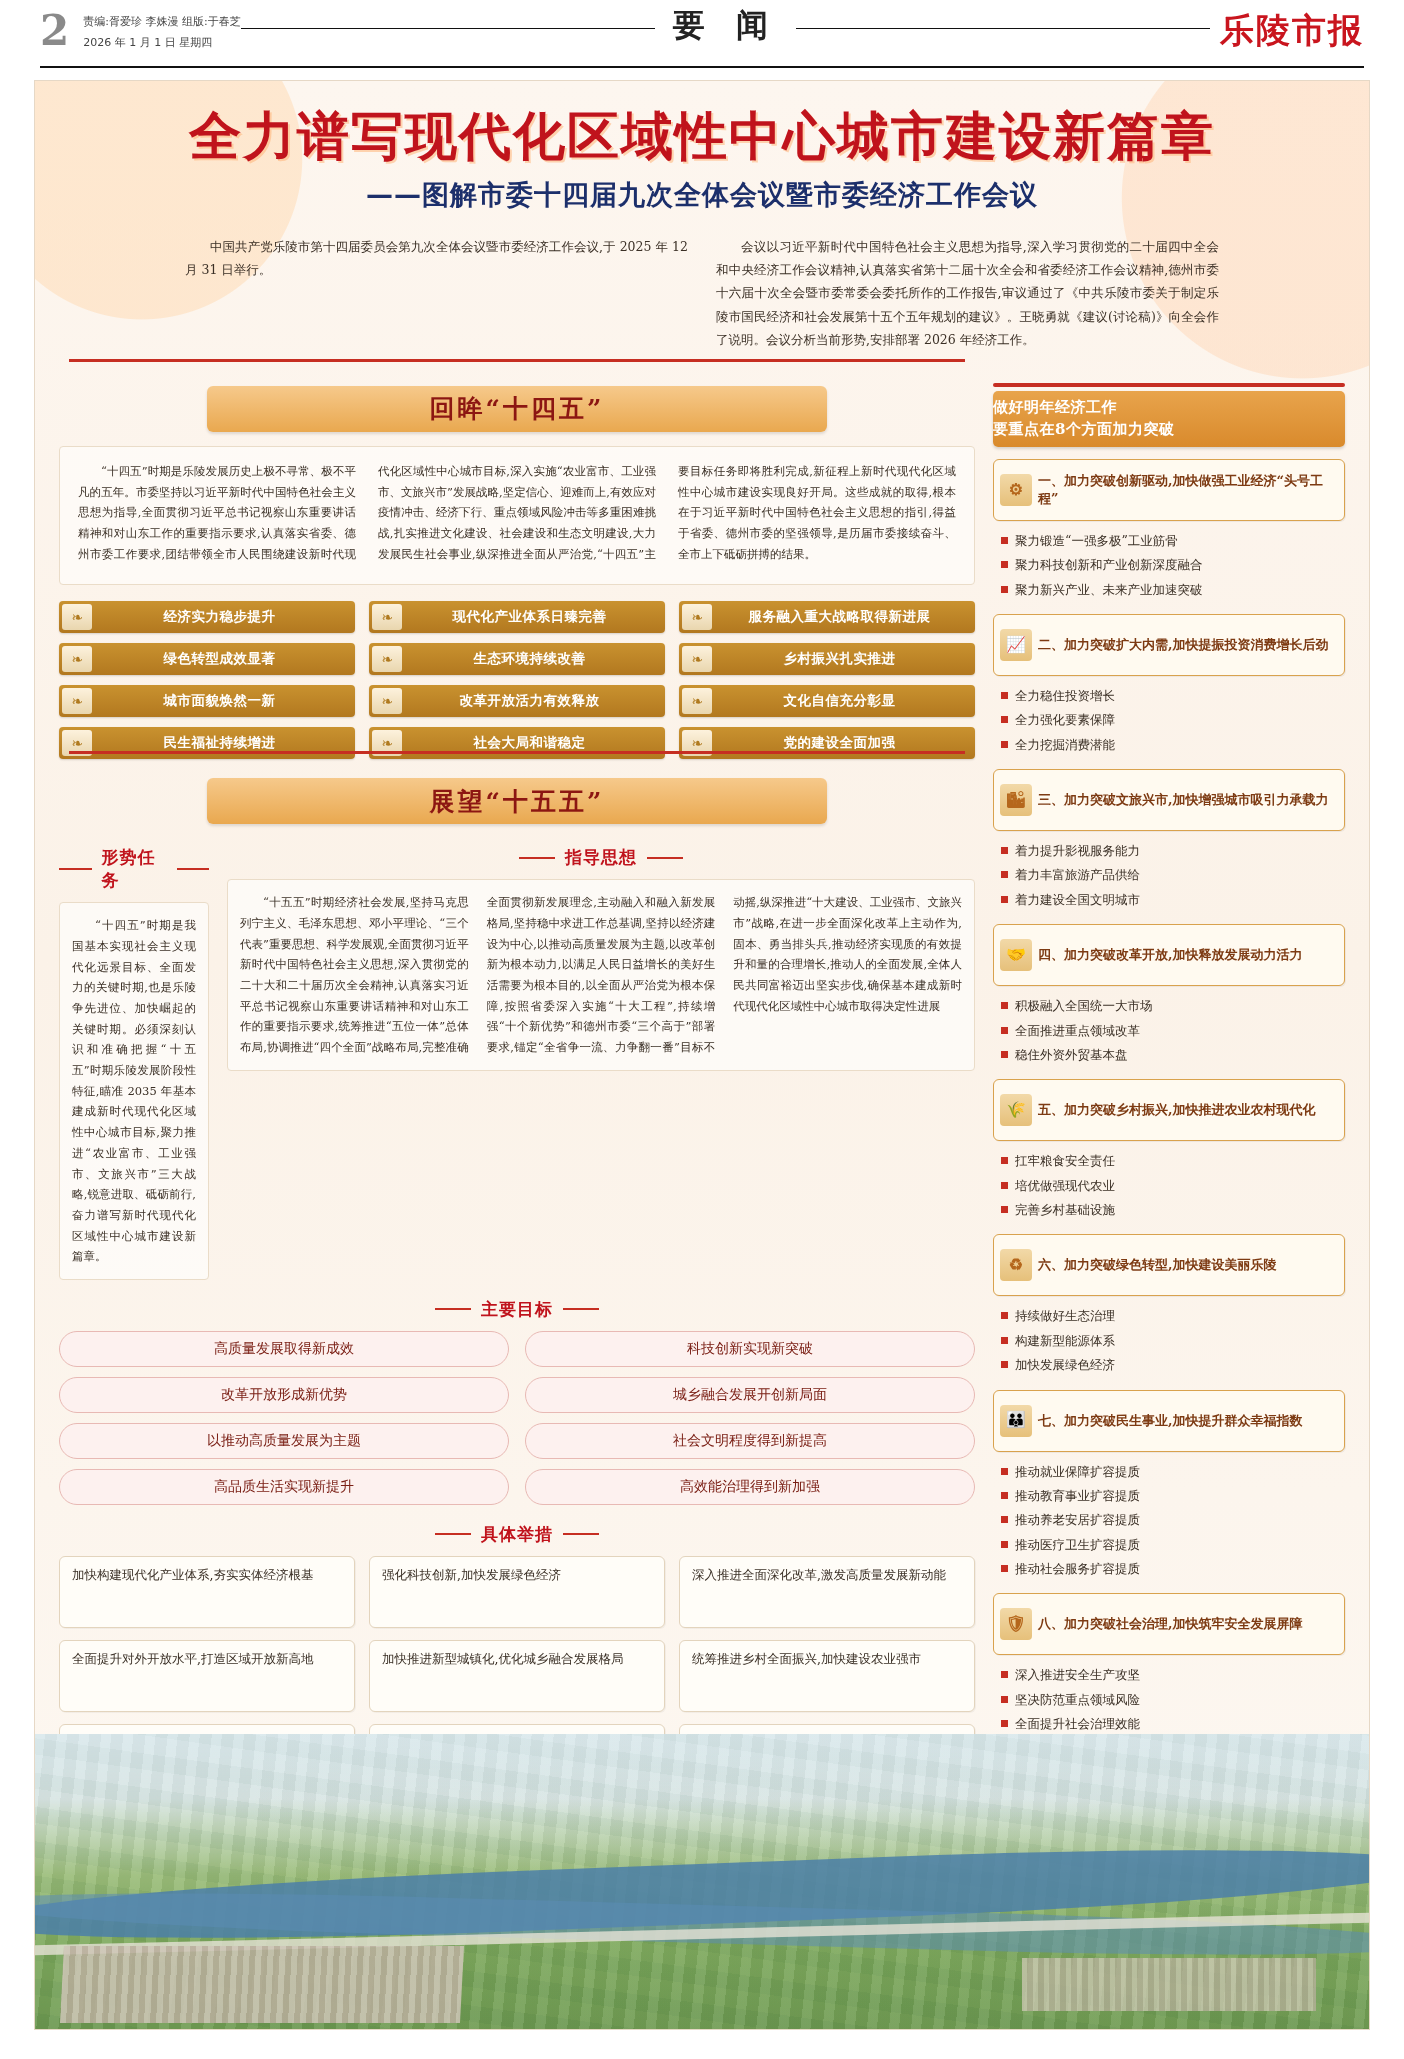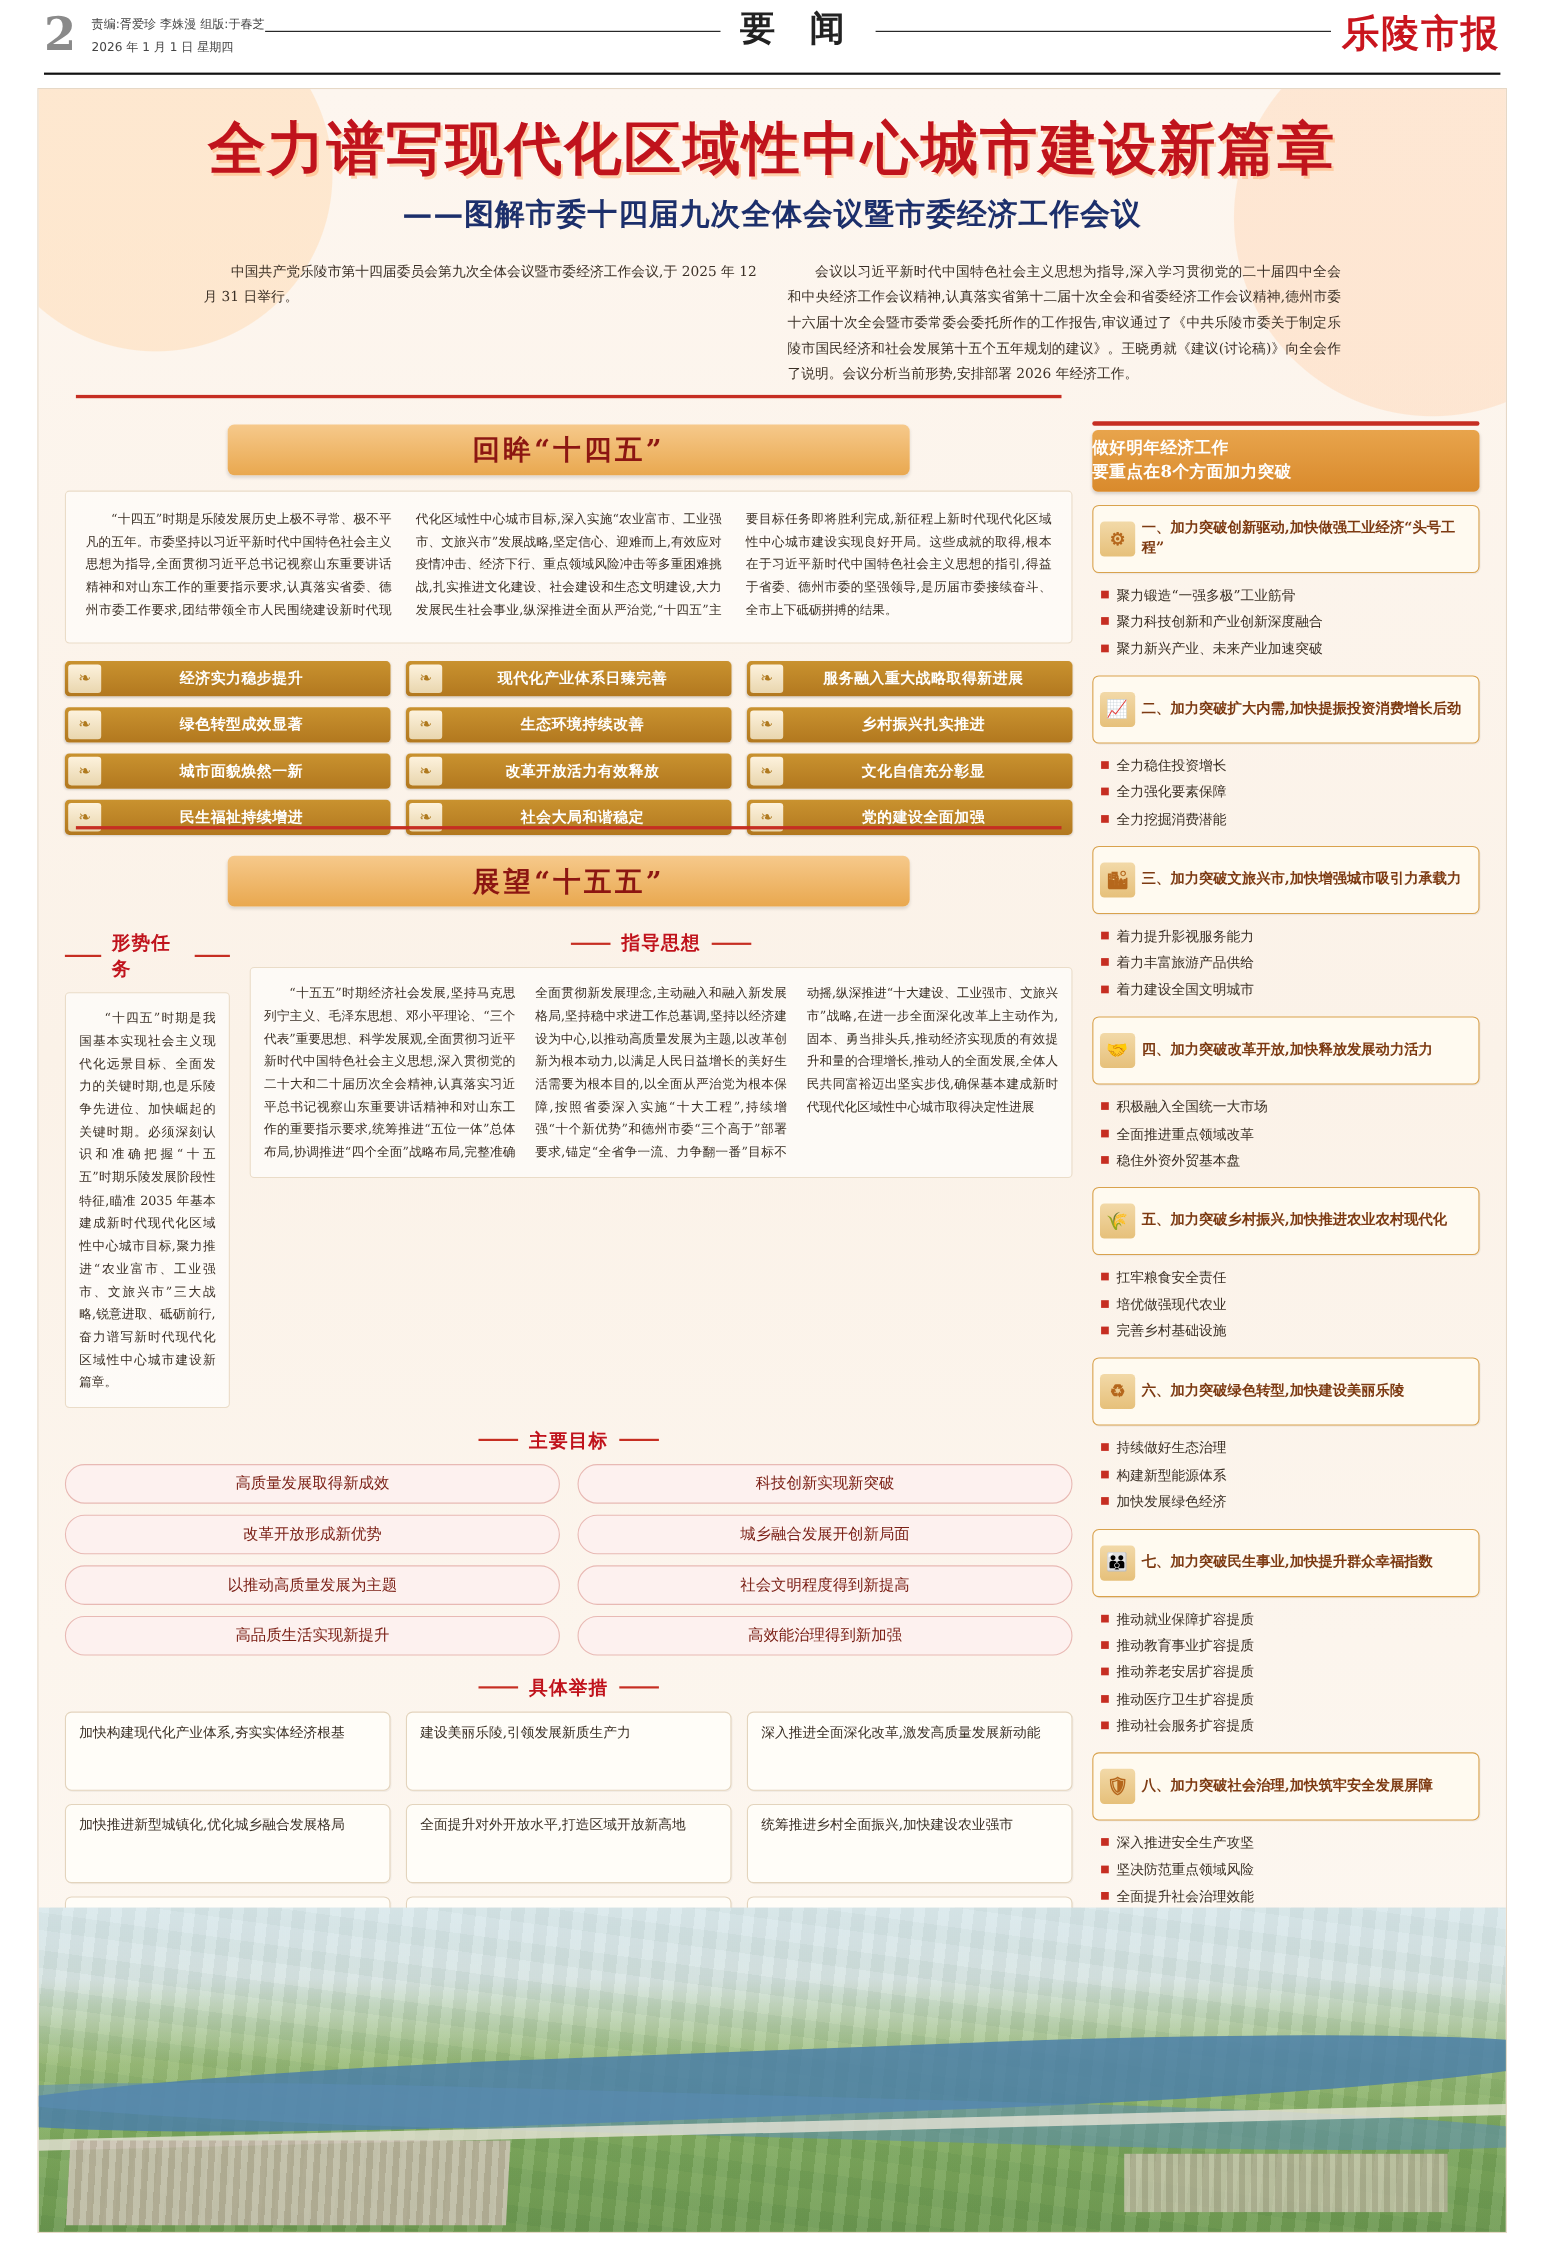--- a/index.html
+++ b/index.html
@@ -305,24 +305,24 @@
           <div class="goal">高效能治理得到新加强</div>
         </div>
 
         <div class="subsec">
           <div class="ln"></div>
           <div class="tx">具体举措</div>
           <div class="ln"></div>
         </div>
         <div class="measures">
           <div class="measure">加快构建现代化产业体系,夯实实体经济根基</div>
-          <div class="measure">建设美丽乐陵,引领发展新质生产力</div>
+          <div class="measure">强化科技创新,加快发展绿色经济</div>
           <div class="measure">深入推进全面深化改革,激发高质量发展新动能</div>
+          <div class="measure">全面提升对外开放水平,打造区域开放新高地</div>
           <div class="measure">加快推进新型城镇化,优化城乡融合发展格局</div>
-          <div class="measure">全面提升对外开放水平,打造区域开放新高地</div>
           <div class="measure">统筹推进乡村全面振兴,加快建设农业强市</div>
           <div class="measure">推动绿色低碳发展,建设美丽乐陵</div>
           <div class="measure">激发文化创新创造活力,推动文化和旅游高质量发展</div>
           <div class="measure">加大保障和改善民生力度,扎实推进共同富裕</div>
           <div class="measure">践行总体国家安全观,建设更高水平平安乐陵</div>
           <div class="measure">加强党的全面领导,奋力谱写新时代现代化区域性中心城市建设新篇章</div>
         </div>
       </div>
 
       <div class="right">

